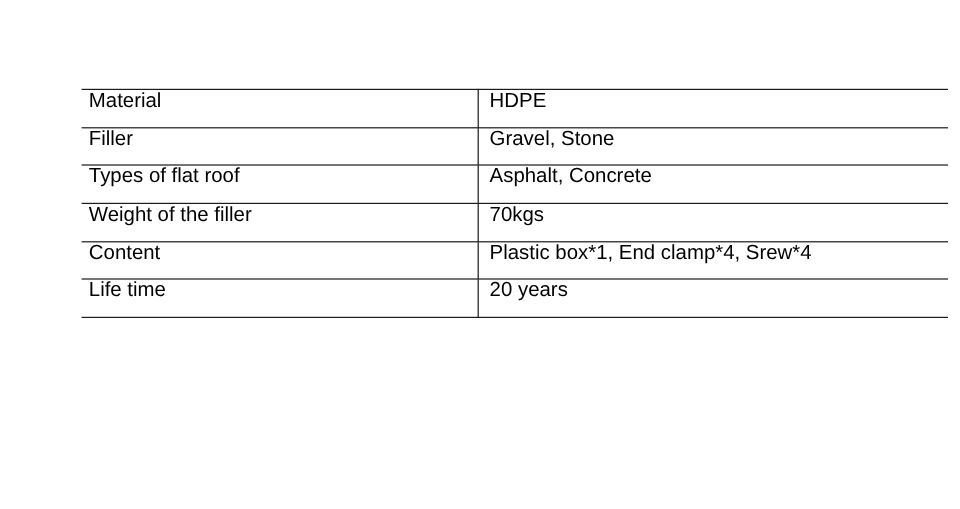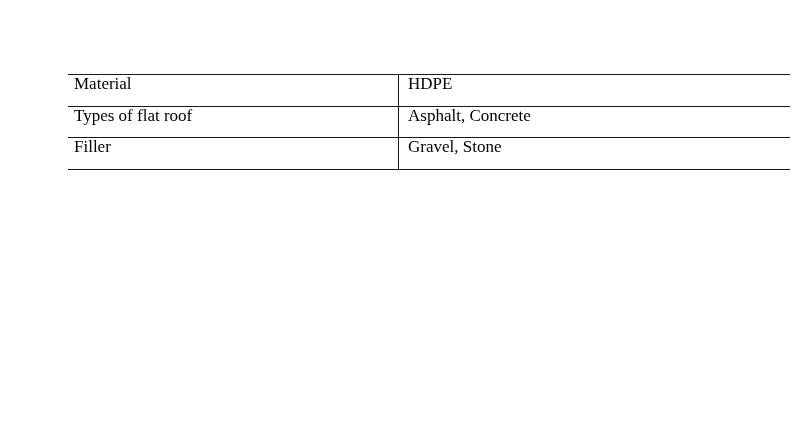--- a/index.html
+++ b/index.html
@@ -32,21 +32,20 @@
     height: 31px;
   }
   .spec-table td {
     border-top: 1.5px solid #1a1a1a;
     border-bottom: 1.5px solid #1a1a1a;
     padding: 0 0 12px 6px;
     font-size: 17px;
     line-height: 1.1;
     vertical-align: middle;
     white-space: nowrap;
-    font-family: Liberation Serif, serif;
   }
   .spec-table td.label {
     width: 324px;
     border-right: 1.5px solid #1a1a1a;
   }
   .spec-table td.value {
     width: 382px;
     padding-left: 9px;
     margin-left: 32px;
   }
@@ -59,22 +58,34 @@
 <body>
 
 <div class="page">
   <table class="spec-table">
     <tbody>
       <tr>
         <td class="label">Material</td>
         <td class="value">HDPE</td>
       </tr>
       <tr>
+        <td class="label">Filler</td>
+        <td class="value">Gravel, Stone</td>
+      </tr>
+      <tr>
         <td class="label">Types of flat roof</td>
         <td class="value">Asphalt, Concrete</td>
       </tr>
       <tr>
-        <td class="label">Filler</td>
-        <td class="value">Gravel, Stone</td>
+        <td class="label">Weight of the filler</td>
+        <td class="value">70kgs</td>
+      </tr>
+      <tr>
+        <td class="label">Content</td>
+        <td class="value"> Plastic box*1, End clamp*4, Srew*4</td>
+      </tr>
+      <tr>
+        <td class="label">Life time</td>
+        <td class="value">20 years</td>
       </tr>
     </tbody>
   </table>
 </div>
 
 </body></html>

